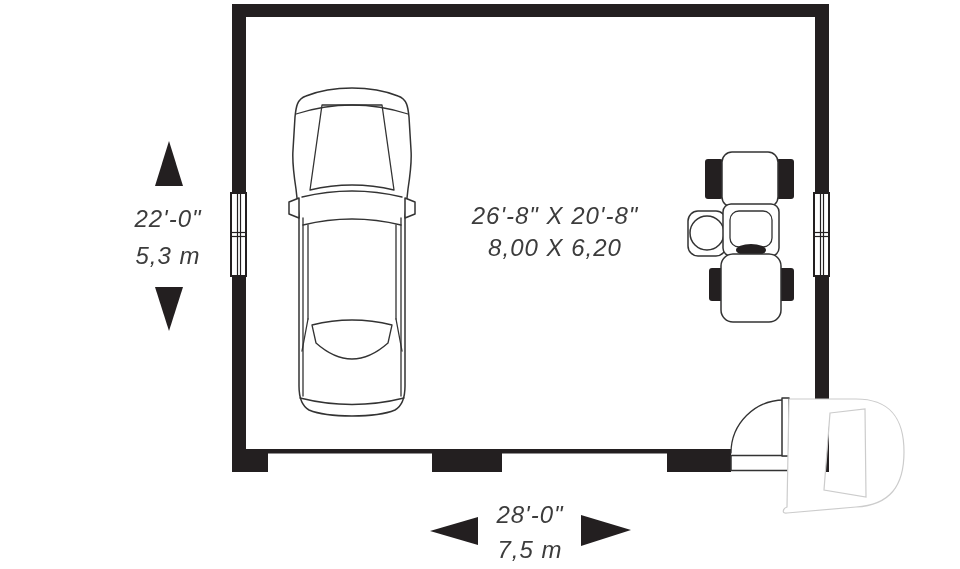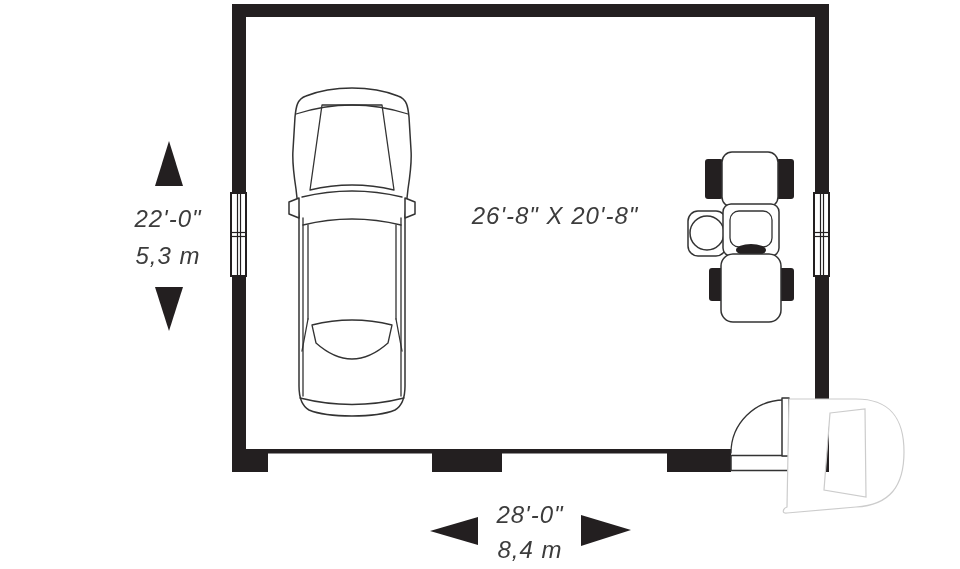--- a/index.html
+++ b/index.html
@@ -105,25 +105,26 @@
       <polygon class="arrow" points="631,530 581,515 581,546"></polygon>
     </g>
 
     <g>
       <path class="logo-path" d="M789,399 L856,399 C891,399 904,419 904,452 C904,486 890,505 856,507 L787,513 C782,514 782,509 787,507 Z M830,413 L865,409 L866,497 L824,490 Z"></path>
     </g>
   </svg>
 
   <div id="room-label" class="dim-text">
     <div>26'-8" X 20'-8"</div>
+    <div>8,00 X 6,20</div>
   </div>
 
   <div id="dim-depth" class="dim-text">
     <div>22'-0"</div>
     <div>5,3 m</div>
   </div>
 
   <div id="dim-width" class="dim-text">
     <div>28'-0"</div>
-    <div>8,4 m</div>
+    <div>7,5 m</div>
   </div>
 
 </div>
 
 </body></html>

